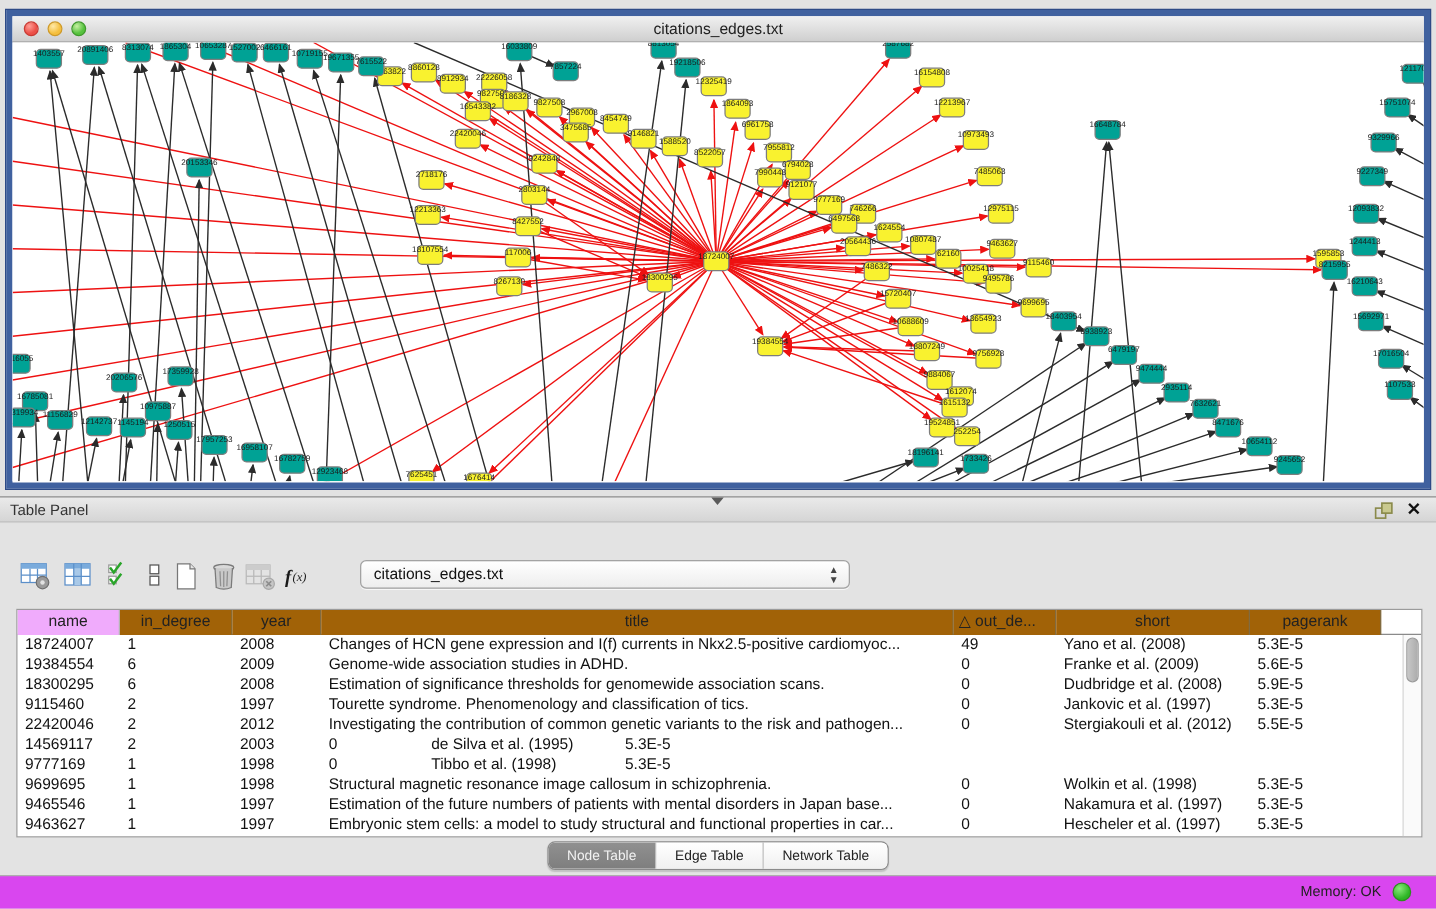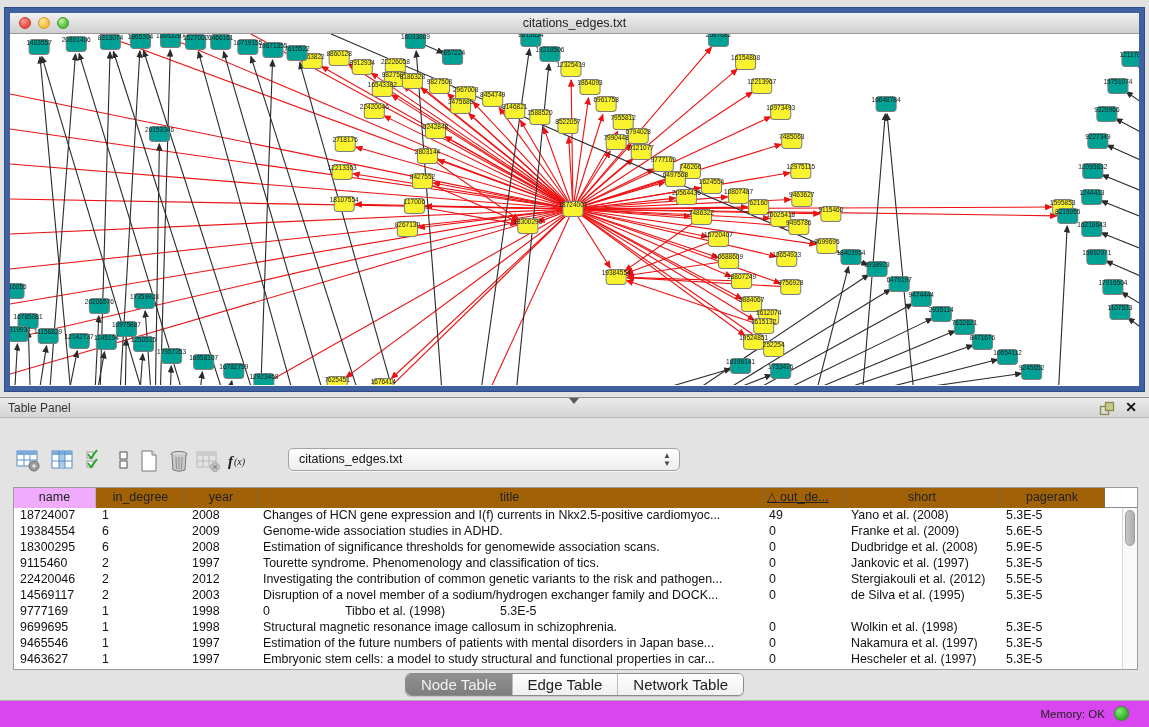--- a/index.html
+++ b/index.html
@@ -41,34 +41,34 @@
   .net-select .stepper { position:absolute; right:8px; top:3px; font-size:8px; line-height:8px;
     color:#444; text-align:center; }
 
   
   .table-wrap { position:absolute; left:13px; top:487px; width:1125px; height:183px;
     border:1px solid #9b9b9b; background:#fff; overflow:hidden; }
   .thead { display:flex; height:20px; border-bottom:1px solid #8a8a8a; }
   .hcell { height:20px; font-size:12.5px; color:#222; text-align:center; line-height:19px;
     background:#a16207; border-right:1px solid rgba(90,120,135,.45); overflow:hidden; white-space:nowrap; cursor:pointer; }
   .hcell.gray { background:#f0abfc; border-right:1px solid #b5b5b5; }
-  .hcell.left { text-align:left; padding-left:4px;text-decoration:underline; }
+  .hcell.left { text-align:left; padding-left:4px; }
   .trow { display:flex; height:16px; }
   .cell { height:16px; font-size:12.4px; color:#111; line-height:15px; padding-left:6px;
     overflow:hidden; white-space:nowrap; }
   .c0{width:82px;} .c1{width:90px;} .c2{width:71px;} .c3{width:506px;} .c4{width:82px;} .c5{width:155px;} .c6{width:105px;}
   .vscroll { position:absolute; right:0; top:20px; bottom:0; width:15px; background:#fafafa; border-left:1px solid #d8d8d8; }
   .vthumb { position:absolute; left:2px; top:2px; width:10px; height:36px; border-radius:6px;
     background:linear-gradient(90deg,#c7c7c7,#adadad); border:1px solid #9d9d9d; cursor:pointer; }
 
   
   .tabbar { position:absolute; left:0; top:673px; width:1149px; height:24px; text-align:center; }
   .seg { display:inline-flex; border:1px solid #8b8b8b; border-radius:6px; overflow:hidden;
     background:#fff; height:23px; box-shadow:0 1px 1px rgba(0,0,0,.15); }
-  .seg-btn { padding:0 15px; font-size:15px; line-height:22px; color:#222;
+  .seg-btn { padding:0 15px; font-size:11px; line-height:22px; color:#222;
     background:linear-gradient(#ffffff,#f0f0f0); border-left:1px solid #bdbdbd; cursor:pointer; }
   .seg-btn:first-child { border-left:none; }
   .seg-btn.active { background:linear-gradient(#909090,#7e7e7e); color:#f2f2f2; }
 
   
   .statusbar { position:absolute; left:0; top:700px; width:1149px; height:27px;
     background:#d946ef; border-top:1px solid #aeaeae; }
   .mem-label { position:absolute; right:44px; top:7px; font-size:11.5px; color:#222; }
   .mem-dot { position:absolute; right:20px; top:5px; width:15px; height:15px; border-radius:50%;
     background:radial-gradient(circle at 35% 30%, #8ae87a, #2eb625 65%); border:1px solid #2c8f1f; }
@@ -837,21 +837,20 @@
           <div class="cell c2">2012</div>
           <div class="cell c3">Investigating the contribution of common genetic variants to the risk and pathogen...</div>
           <div class="cell c4">0</div>
           <div class="cell c5">Stergiakouli et al. (2012)</div>
           <div class="cell c6">5.5E-5</div>
         </div>
         <div class="trow">
           <div class="cell c0">14569117</div>
           <div class="cell c1">2</div>
           <div class="cell c2">2003</div>
-          <div class="cell c3">Disruption of a novel member of a sodium/hydrogen exchanger family and DOCK...</div>
           <div class="cell c4">0</div>
           <div class="cell c5">de Silva et al. (1995)</div>
           <div class="cell c6">5.3E-5</div>
         </div>
         <div class="trow">
           <div class="cell c0">9777169</div>
           <div class="cell c1">1</div>
           <div class="cell c2">1998</div>
           <div class="cell c4">0</div>
           <div class="cell c5">Tibbo et al. (1998)</div>

